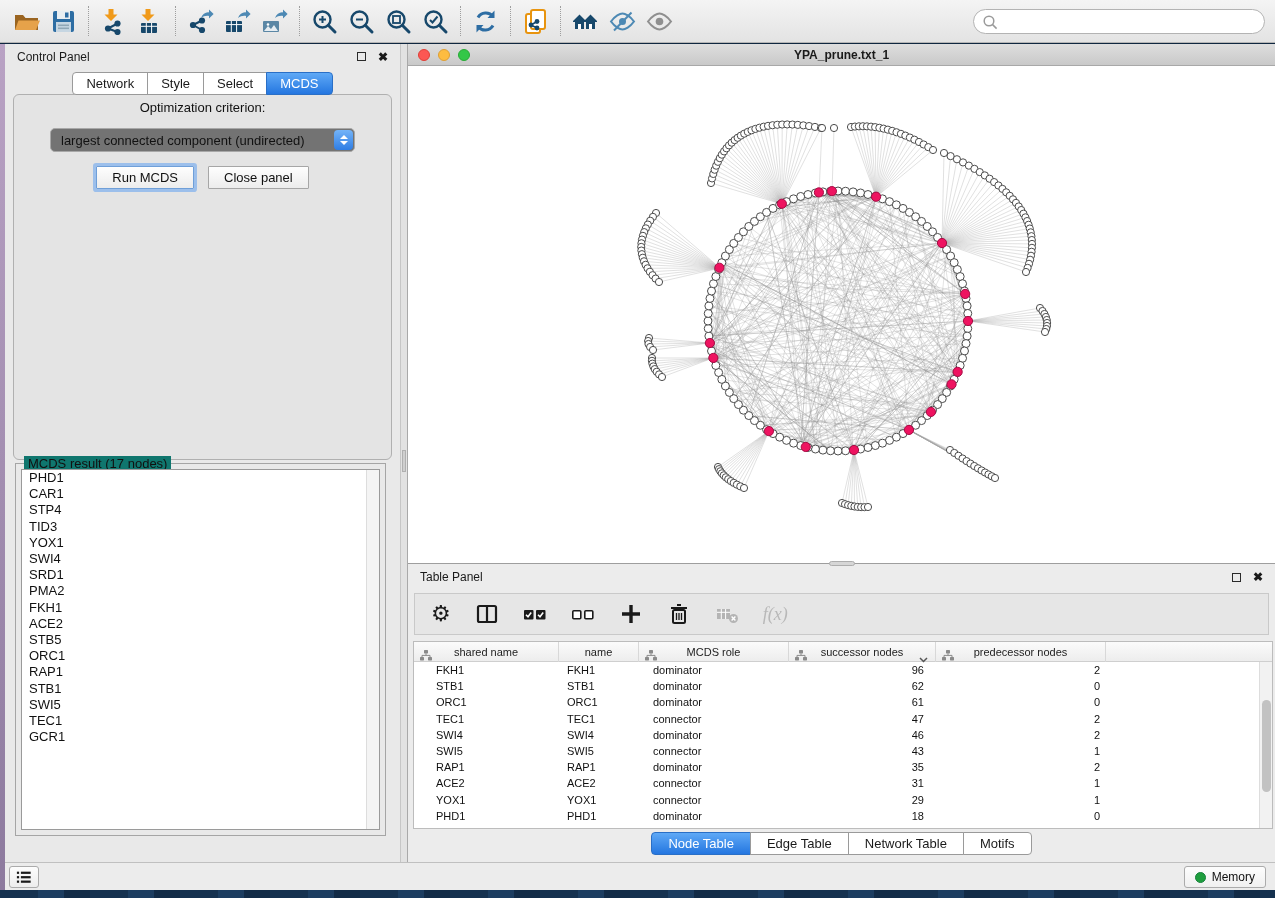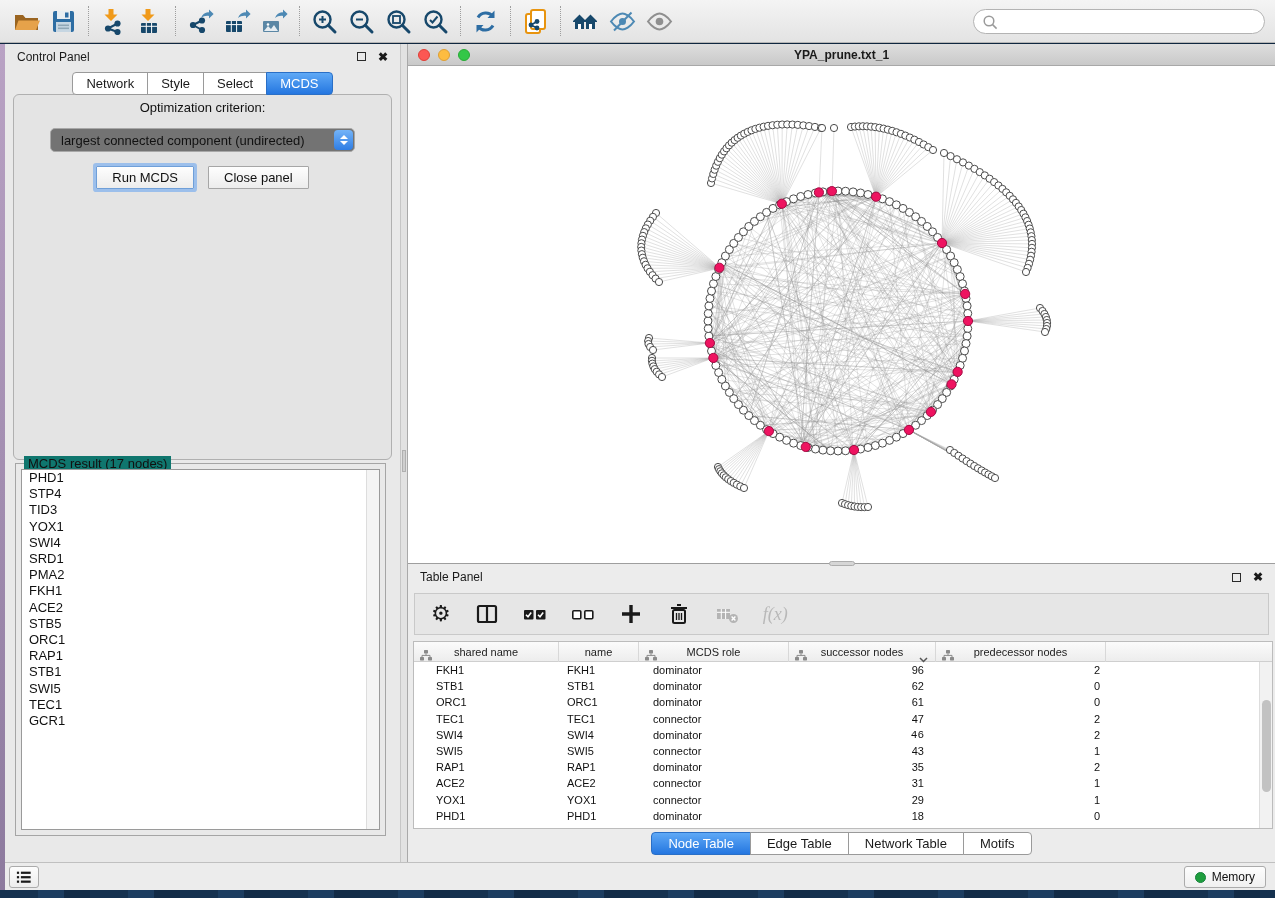--- a/index.html
+++ b/index.html
@@ -283,20 +283,21 @@
       <div class="btn-row">
         <button class="mac-btn focused">Run MCDS</button>
         <button class="mac-btn">Close panel</button>
       </div>
     </div>
     <div class="result-box">
       <span class="result-legend">MCDS result (17 nodes)</span>
       <div class="result-list" id="result-list">
         <div class="result-scroll"></div>
       <div class="result-item">PHD1</div>
+          <div class="result-item">CAR1</div>
           <div class="result-item">STP4</div>
           <div class="result-item">TID3</div>
           <div class="result-item">YOX1</div>
           <div class="result-item">SWI4</div>
           <div class="result-item">SRD1</div>
           <div class="result-item">PMA2</div>
           <div class="result-item">FKH1</div>
           <div class="result-item">ACE2</div>
           <div class="result-item">STB5</div>
           <div class="result-item">ORC1</div>
@@ -1312,21 +1313,21 @@
               <div class="t-cell" style="width: 145px; text-align: left; padding-left: 22px;">TEC1</div>
               <div class="t-cell" style="width: 80px; text-align: left; padding-left: 8px;">TEC1</div>
               <div class="t-cell" style="width: 150px; text-align: left; padding-left: 14px;">connector</div>
               <div class="t-cell" style="width: 147px; text-align: right; padding-right: 12px;">47</div>
               <div class="t-cell" style="width: 170px; text-align: right; padding-right: 6px;">2</div>
             </div>
             <div class="t-row">
               <div class="t-cell" style="width: 145px; text-align: left; padding-left: 22px;">SWI4</div>
               <div class="t-cell" style="width: 80px; text-align: left; padding-left: 8px;">SWI4</div>
               <div class="t-cell" style="width: 150px; text-align: left; padding-left: 14px;">dominator</div>
-              <div class="t-cell" style="width: 147px; text-align: right; padding-right: 12px; font-family: Liberation Mono, monospace;">46</div>
+              <div class="t-cell" style="width: 147px; text-align: right; padding-right: 12px;">46</div>
               <div class="t-cell" style="width: 170px; text-align: right; padding-right: 6px;">2</div>
             </div>
             <div class="t-row">
               <div class="t-cell" style="width: 145px; text-align: left; padding-left: 22px;">SWI5</div>
               <div class="t-cell" style="width: 80px; text-align: left; padding-left: 8px;">SWI5</div>
               <div class="t-cell" style="width: 150px; text-align: left; padding-left: 14px;">connector</div>
               <div class="t-cell" style="width: 147px; text-align: right; padding-right: 12px;">43</div>
               <div class="t-cell" style="width: 170px; text-align: right; padding-right: 6px;">1</div>
             </div>
             <div class="t-row">

